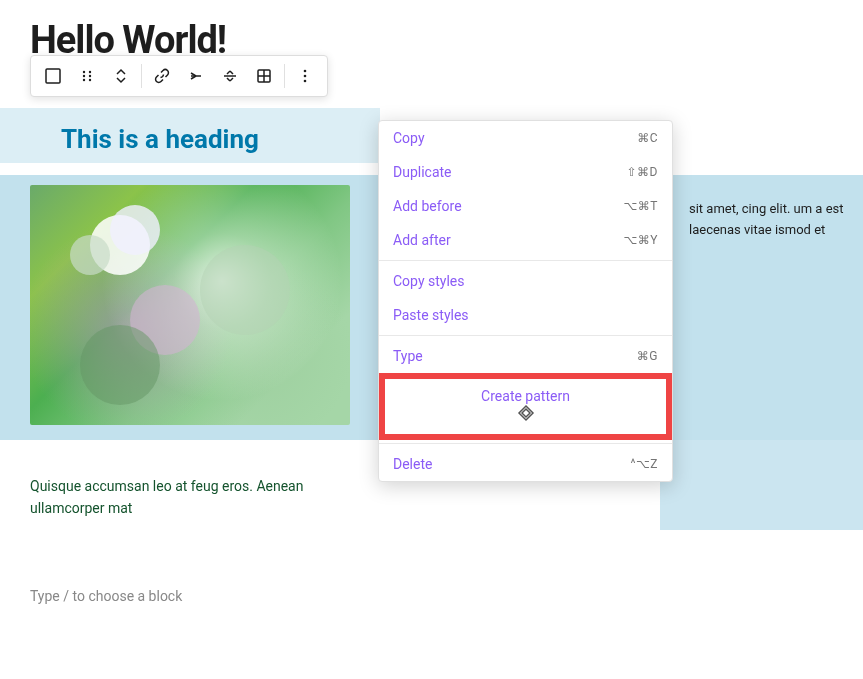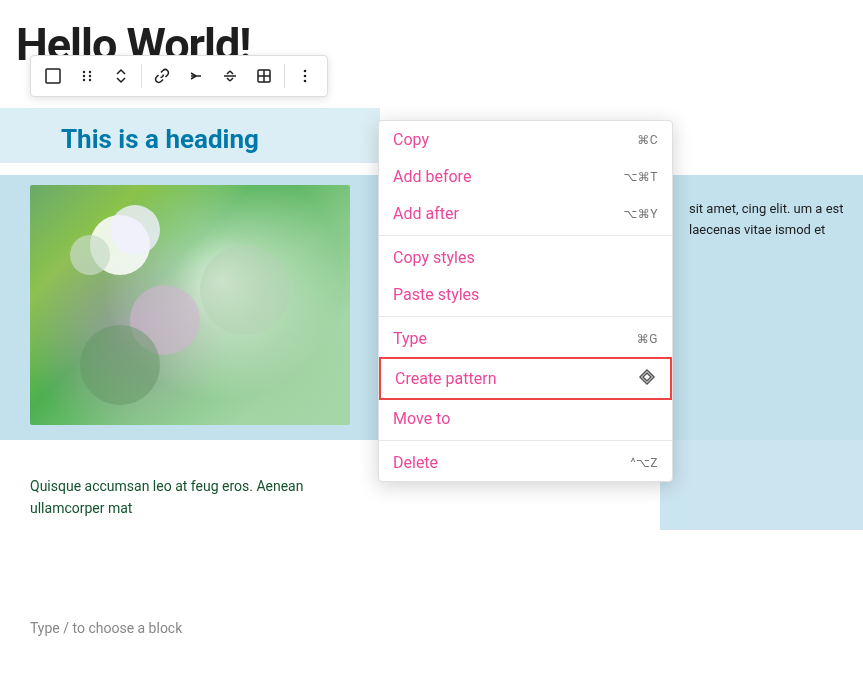--- a/index.html
+++ b/index.html
@@ -17,22 +17,22 @@
       position: absolute;
       top: 0; left: 0;
       width: 100%; height: 100%;
       background: #fff;
     }
 
     
     .hello-world {
       position: absolute;
       top: 18px;
-      left: 16px;
-      font-size: 45px;
+      left: 30px;
+      font-size: 38px;
       font-weight: 700;
       color: #1e1e1e;
       letter-spacing: -1px;
     }
 
     
     .toolbar {
       position: absolute;
       top: 55px;
       left: 30px;
@@ -117,21 +117,21 @@
       top: 475px;
       left: 30px;
       width: 350px;
       font-size: 14px;
       line-height: 1.6;
       color: #14532d;
     }
 
     .placeholder-text {
       position: absolute;
-      top: 620px;
+      top: 588px;
       left: 30px;
       font-size: 14px;
       color: #888;
     }
 
     
     .context-menu {
       position: absolute;
       top: 120px;
       left: 378px;
@@ -148,39 +148,40 @@
       display: flex;
       align-items: center;
       justify-content: space-between;
       padding: 9px 14px;
       cursor: pointer;
       font-size: 13.5px;
       color: #1e1e1e;
     }
 
     .menu-item-label {
-      font-size: 16px;
-      color: #ec4899;
+      font-size: 14px;
+      color: #8b5cf6;
     }
     .menu-item-shortcut {
       font-size: 12px;
       color: #757575;
       letter-spacing: 0.5px;
     }
 
     .menu-separator {
       height: 1px;
       background: #e8e8e8;
       margin: 3px 0;
     }
 
     
     .menu-item-highlighted {
       background: #fff;
-      border: 2px solid #ef4444;
+      border: 6px solid #ef4444;
+      flex-direction: column;
     }
 
     
     .heading-bg {
       position: absolute;
       top: 108px;
       left: 0;
       width: 380px;
       height: 55px;
       background: rgba(168, 212, 230, 0.4);
@@ -310,20 +311,24 @@
 
 <div class="placeholder-text">Type / to choose a block</div>
 
 <div class="context-menu">
 
   <div class="menu-item">
     <span class="menu-item-label">Copy</span>
     <span class="menu-item-shortcut">⌘C</span>
   </div>
 
+  <div class="menu-item">
+    <span class="menu-item-label">Duplicate</span>
+    <span class="menu-item-shortcut">⇧⌘D</span>
+  </div>
 
   <div class="menu-item">
     <span class="menu-item-label">Add before</span>
     <span class="menu-item-shortcut">⌥⌘T</span>
   </div>
 
   <div class="menu-item">
     <span class="menu-item-label">Add after</span>
     <span class="menu-item-shortcut">⌥⌘Y</span>
   </div>
@@ -351,24 +356,20 @@
     <span class="menu-item-label">Create pattern</span>
     <span class="menu-item-shortcut">
       
       <svg width="18" height="18" viewBox="0 0 18 18" fill="none" stroke="#555" stroke-width="1.5">
         <polygon points="9,2 16,9 9,16 2,9"></polygon>
         <polygon points="9,5 13,9 9,13 5,9" fill="none"></polygon>
       </svg>
     </span>
   </div>
 
-  <div class="menu-item">
-    <span class="menu-item-label">Move to</span>
-    <span class="menu-item-shortcut"></span>
-  </div>
 
   <div class="menu-separator"></div>
 
   <div class="menu-item">
     <span class="menu-item-label">Delete</span>
     <span class="menu-item-shortcut">^⌥Z</span>
   </div>
 </div>
 
 </body></html>

